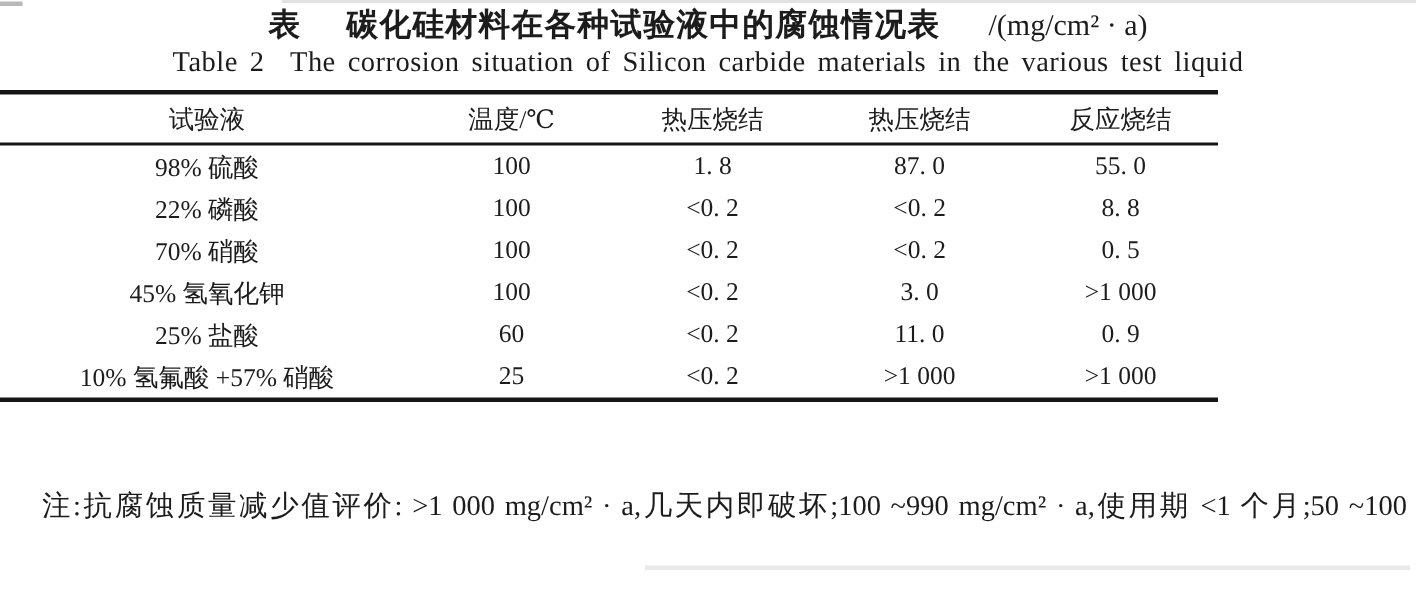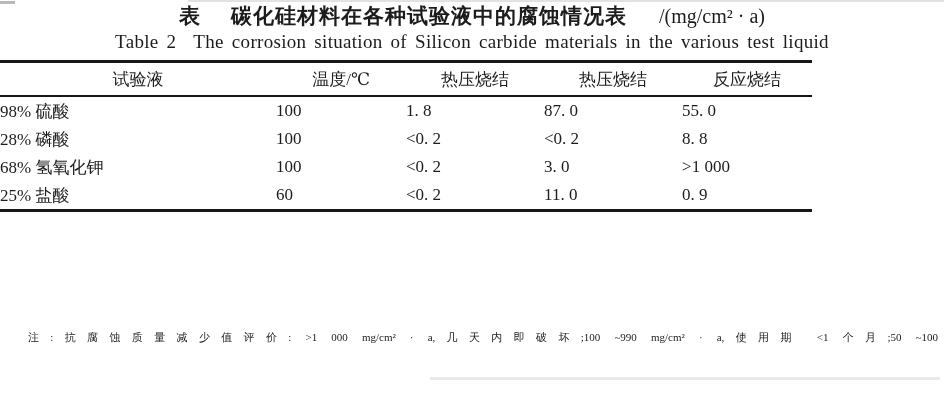--- a/index.html
+++ b/index.html
@@ -37,28 +37,28 @@
     position: absolute; top: 60px; left: 0;
     width: 812px; border-collapse: collapse;
     border-top: 3px solid #161616;
     border-bottom: 3px solid #161616;
     font-size: 17px;
   }
   table.ctable th {
     height: 32px; font-weight: 400; text-align: center;
     border-bottom: 2px solid #161616; padding: 0;
   }
-  table.ctable td { height: 28px; padding: 0; }
+  table.ctable td { height: 28px; text-align: center; padding: 0; }
   col.c1 { width: 34%; } col.c2 { width: 16%; }
   col.c3 { width: 17%; } col.c4 { width: 17%; } col.c5 { width: 16%; }
 
   
   .footnote {
     position: absolute; top: 324px; left: 6px; right: 6px;
-    font-size: 11px; line-height: 27px;
+    font-size: 19px; line-height: 27px;
   }
   .fn-line { white-space: nowrap; }
   .fn-just { text-align: justify; text-align-last: justify; }
   .fn-first { padding-left: 22px; }
 
   
   .artifact { position: absolute; pointer-events: none; }
   .a1 { left: 0; top: 1px; width: 15px; height: 3px; background: #8a8a8a; opacity: .6; }
   .a2 { left: 188px; top: 0; width: 756px; height: 2px; background: #e2e2e2; }
   .a3 { left: 430px; top: 377px; width: 510px; height: 3px; background: #e9e9e9; }
@@ -99,40 +99,54 @@
     </thead>
     <tbody>
       <tr>
         <td>98% 硫酸</td>
         <td>100</td>
         <td>1. 8</td>
         <td>87. 0</td>
         <td>55. 0</td>
       </tr>
       <tr>
-        <td>28% 磷酸</td>
+        <td>22% 磷酸</td>
         <td>100</td>
         <td>&lt;0. 2</td>
         <td>&lt;0. 2</td>
         <td>8. 8</td>
       </tr>
       <tr>
-        <td>68% 氢氧化钾</td>
+        <td>70% 硝酸</td>
+        <td>100</td>
+        <td>&lt;0. 2</td>
+        <td>&lt;0. 2</td>
+        <td>0. 5</td>
+      </tr>
+      <tr>
+        <td>45% 氢氧化钾</td>
         <td>100</td>
         <td>&lt;0. 2</td>
         <td>3. 0</td>
         <td>&gt;1 000</td>
       </tr>
       <tr>
         <td>25% 盐酸</td>
         <td>60</td>
         <td>&lt;0. 2</td>
         <td>11. 0</td>
         <td>0. 9</td>
       </tr>
+      <tr>
+        <td>10% 氢氟酸 +57% 硝酸</td>
+        <td>25</td>
+        <td>&lt;0. 2</td>
+        <td>&gt;1 000</td>
+        <td>&gt;1 000</td>
+      </tr>
     </tbody>
   </table>
 
   <div class="footnote">
     <div class="fn-line fn-just fn-first">注:抗腐蚀质量减少值评价: &gt;1 000 mg/cm² · a,几天内即破坏;100 ~990 mg/cm² · a,使用期 &lt;1 个月;50 ~100</div>
   </div>
 
 </div>
 
 </body></html>

